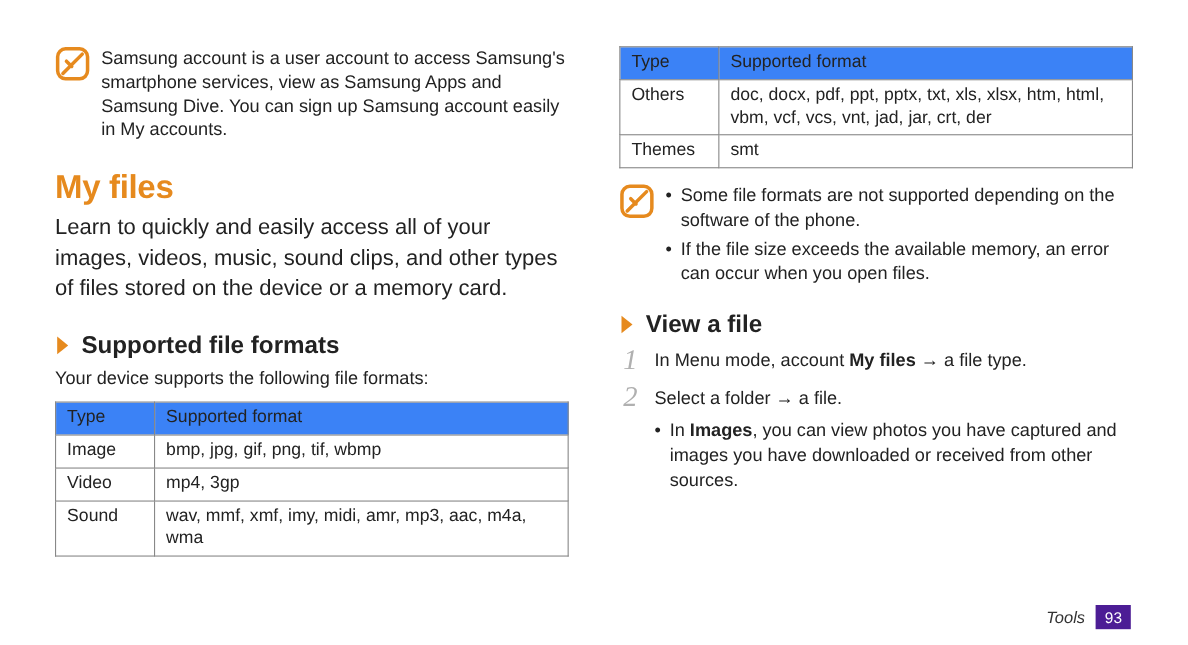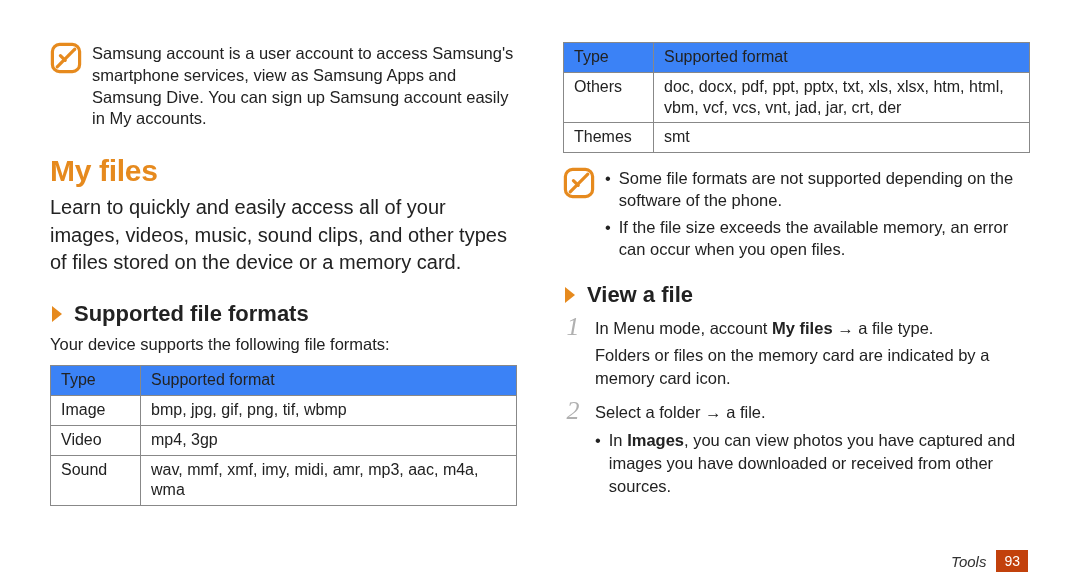--- a/index.html
+++ b/index.html
@@ -23,21 +23,21 @@
   .note-list { font-size: 16.5px; line-height: 1.35; }
   .note-list .item { display:flex; gap:8px; margin-bottom:4px; }
   .note-list .bullet { flex:0 0 auto; }
   .steps { font-size: 16.5px; line-height: 1.38; }
   .steps .step { display:flex; gap: 12px; margin-bottom: 8px; }
   .steps .num { font-family: Georgia, "Times New Roman", serif; font-style: italic; font-size: 26px; color: #b0b0b0; line-height: 1; flex: 0 0 20px; text-align:center; }
   .steps .content { flex: 1 1 auto; padding-top:3px; }
   .steps .subbullet { display:flex; gap:8px; margin-top:6px; }
   .footer { position:absolute; bottom: 14px; right: 52px; display:flex; align-items:center; gap:10px; }
   .footer .label { font-style: italic; font-size: 15px; color:#333; }
-  .footer .pagenum { background:#c2410c; color:#fff; font-size:14px; padding: 3px 8px; }
+  .footer .pagenum { background:#4c1d95; color:#fff; font-size:14px; padding: 3px 8px; }
   b { font-weight: 700; }
 </style>
 </head>
 <body>
 
 <div class="page">
 
   <div class="col">
 
     <div class="note-row">
@@ -136,21 +136,20 @@
           </svg>
       </span>
       <span class="h2">View a file</span>
     </div>
 
     <div class="steps">
       <div class="step">
         <div class="num">1</div>
         <div class="content">
           <span>In Menu mode, account </span><b>My files</b><span> → a file type.</span>
-          <div style="margin-top:4px">Folders or files on the memory card are indicated by a memory card icon.</div>
         </div>
       </div>
       <div class="step">
         <div class="num">2</div>
         <div class="content">
           <span>Select a folder → a file.</span>
           <div class="subbullet">
             <span>•</span>
             <span>
               <span>In </span><b>Images</b><span>, you can view photos you have captured and images you have downloaded or received from other sources.</span>

